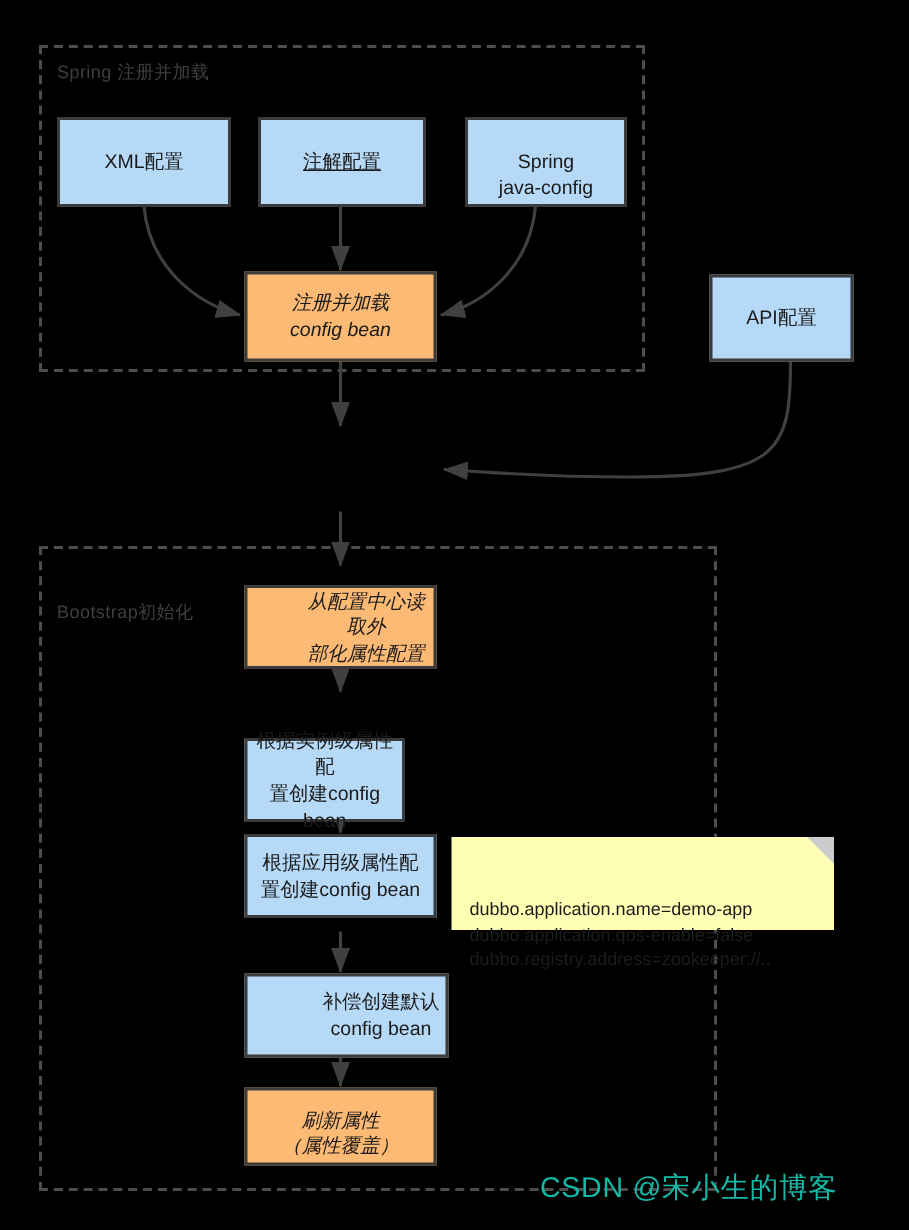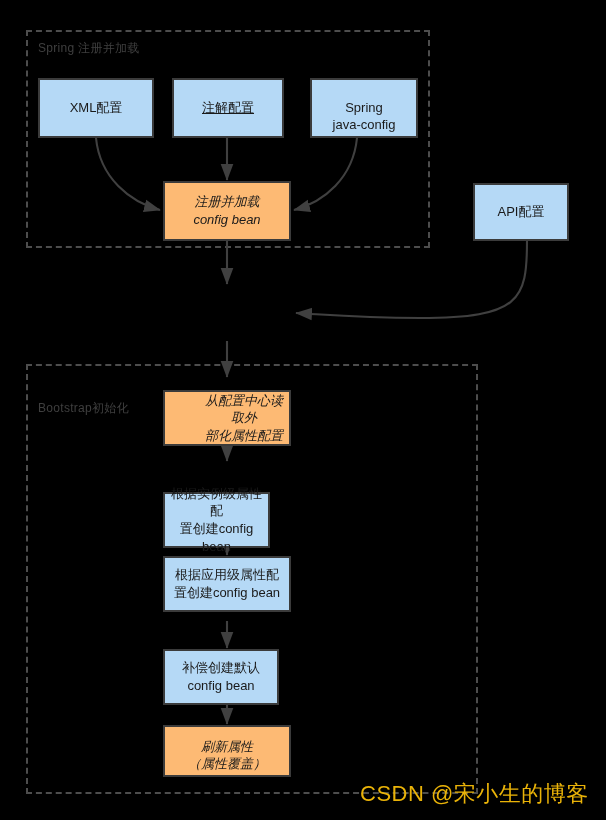--- a/index.html
+++ b/index.html
@@ -67,22 +67,22 @@
   svg.edges {
     position: absolute;
     left: 0;
     top: 0;
     width: 606px;
     height: 820px;
     pointer-events: none;
   }
   .watermark {
     position: absolute;
-    color: #eab308;
-    font-size: 22px;
+    color: #14b8a6;
+    font-size: 19px;
     white-space: nowrap;
     letter-spacing: 0.5px;
   }
 </style>
 </head>
 <body>
 
 <div id="canvas">
 
   <div class="group" style="left:26px; top:30px; width:404px; height:218px;"></div>
@@ -152,27 +152,33 @@
   <div class="node blue" style="left:163px; top:444px; width:107px; height:56px;margin-top:48px;">
     <span class="txt">根据实例级属性配
 置创建config bean</span>
   </div>
 
   <div class="node blue" style="left:163px; top:556px; width:128px; height:56px;">
     <span class="txt">根据应用级属性配
 置创建config bean</span>
   </div>
 
-  <div class="node blue" style="left:163px; top:649px; width:116px; height:56px;">
+  <div class="node blue" style="left:163px; top:649px; width:136px; height:56px;justify-content:flex-end;">
     <span class="txt">补偿创建默认
 config bean</span>
   </div>
 
   <div class="node white" style="left:163px; top:725px; width:128px; height:52px;align-items:flex-end;">
     <span class="txt">刷新属性
 （属性覆盖）</span>
   </div>
 
 
+  <div class="note" style="left:301px; top:558px; width:255px; height:62px;">
+    <span class="note-fold"></span>
+    <span class="txt">dubbo.application.name=demo-app
+dubbo.application.qos-enable=false
+dubbo.registry.address=zookeeper://..</span>
+  </div>
 
   <div class="watermark" style="left:360px; top:779px;">CSDN @宋小生的博客</div>
 
 </div>
 
 </body></html>

